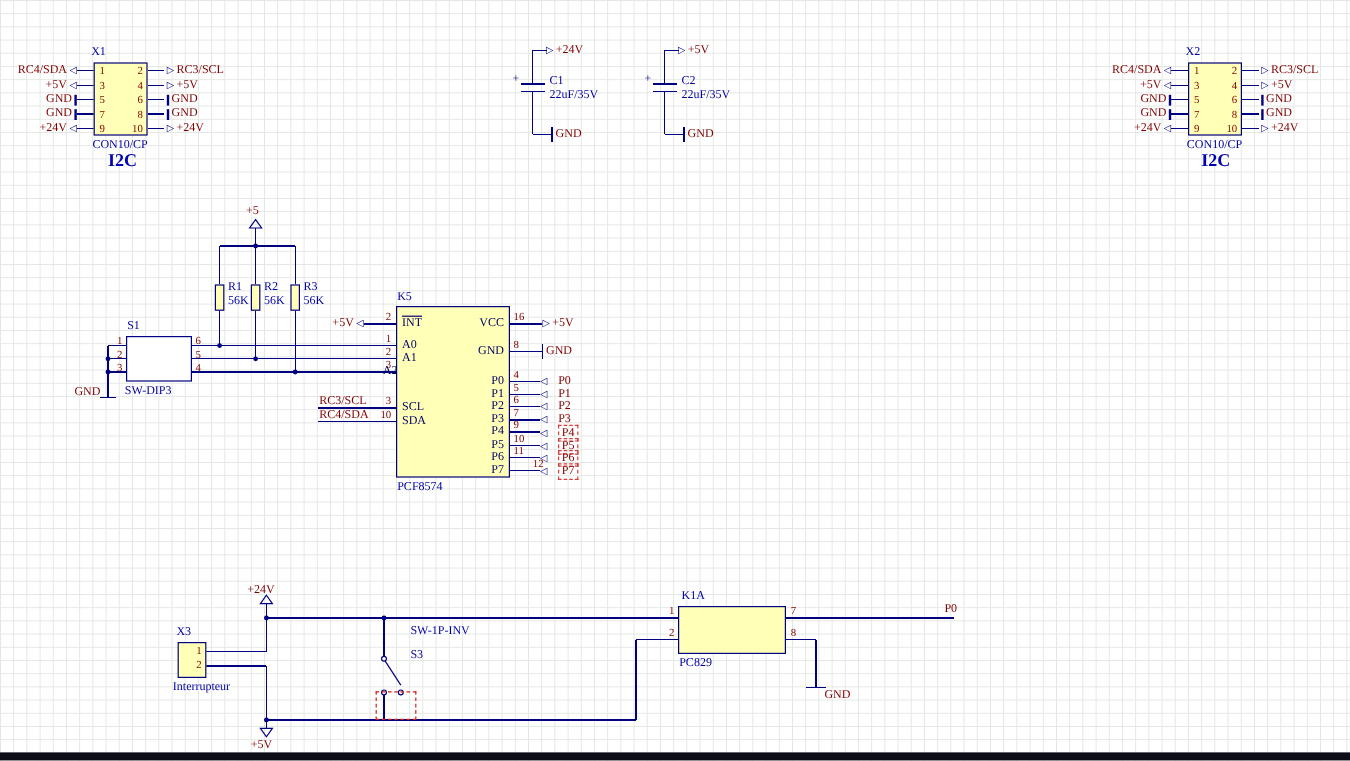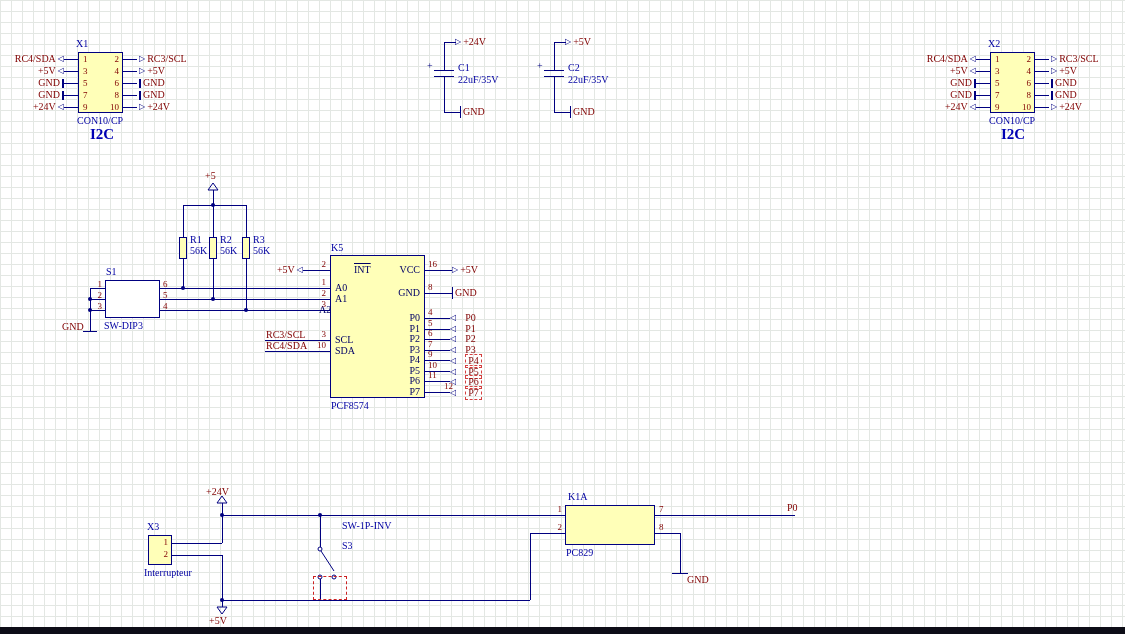--- a/index.html
+++ b/index.html
@@ -260,21 +260,21 @@
     <div class="t pn" style="left:163px;top:301px">4</div>
     <div class="t des" style="left:104px;top:320px">SW-DIP3</div>
     <div class="t net" style="left:62px;top:321px">GND</div>
   </div>
 
   
   <div class="grp">
     <div class="t des" style="left:331px;top:242px">K5</div>
     <div class="box" style="left:330px;top:255px;width:95px;height:143px"></div>
     
-    <div class="t pname ov" style="left:354px;top:264px">INT</div>
+    <div class="t pname ov" style="left:335px;top:264px">INT</div>
     <div class="t pname" style="left:335px;top:282px">A0</div>
     <div class="t pname" style="left:335px;top:293px">A1</div>
     <div class="t pname" style="left:319px;top:304px">A2</div>
     <div class="t pname" style="left:335px;top:334px">SCL</div>
     <div class="t pname" style="left:335px;top:345px">SDA</div>
     
     <div class="t pn" style="right:799px;top:259px">2</div>
     <div class="t pn" style="right:799px;top:277px">1</div>
     <div class="t pn" style="right:799px;top:288px">2</div>
     <div class="t pn" style="right:799px;top:299px">3</div>

